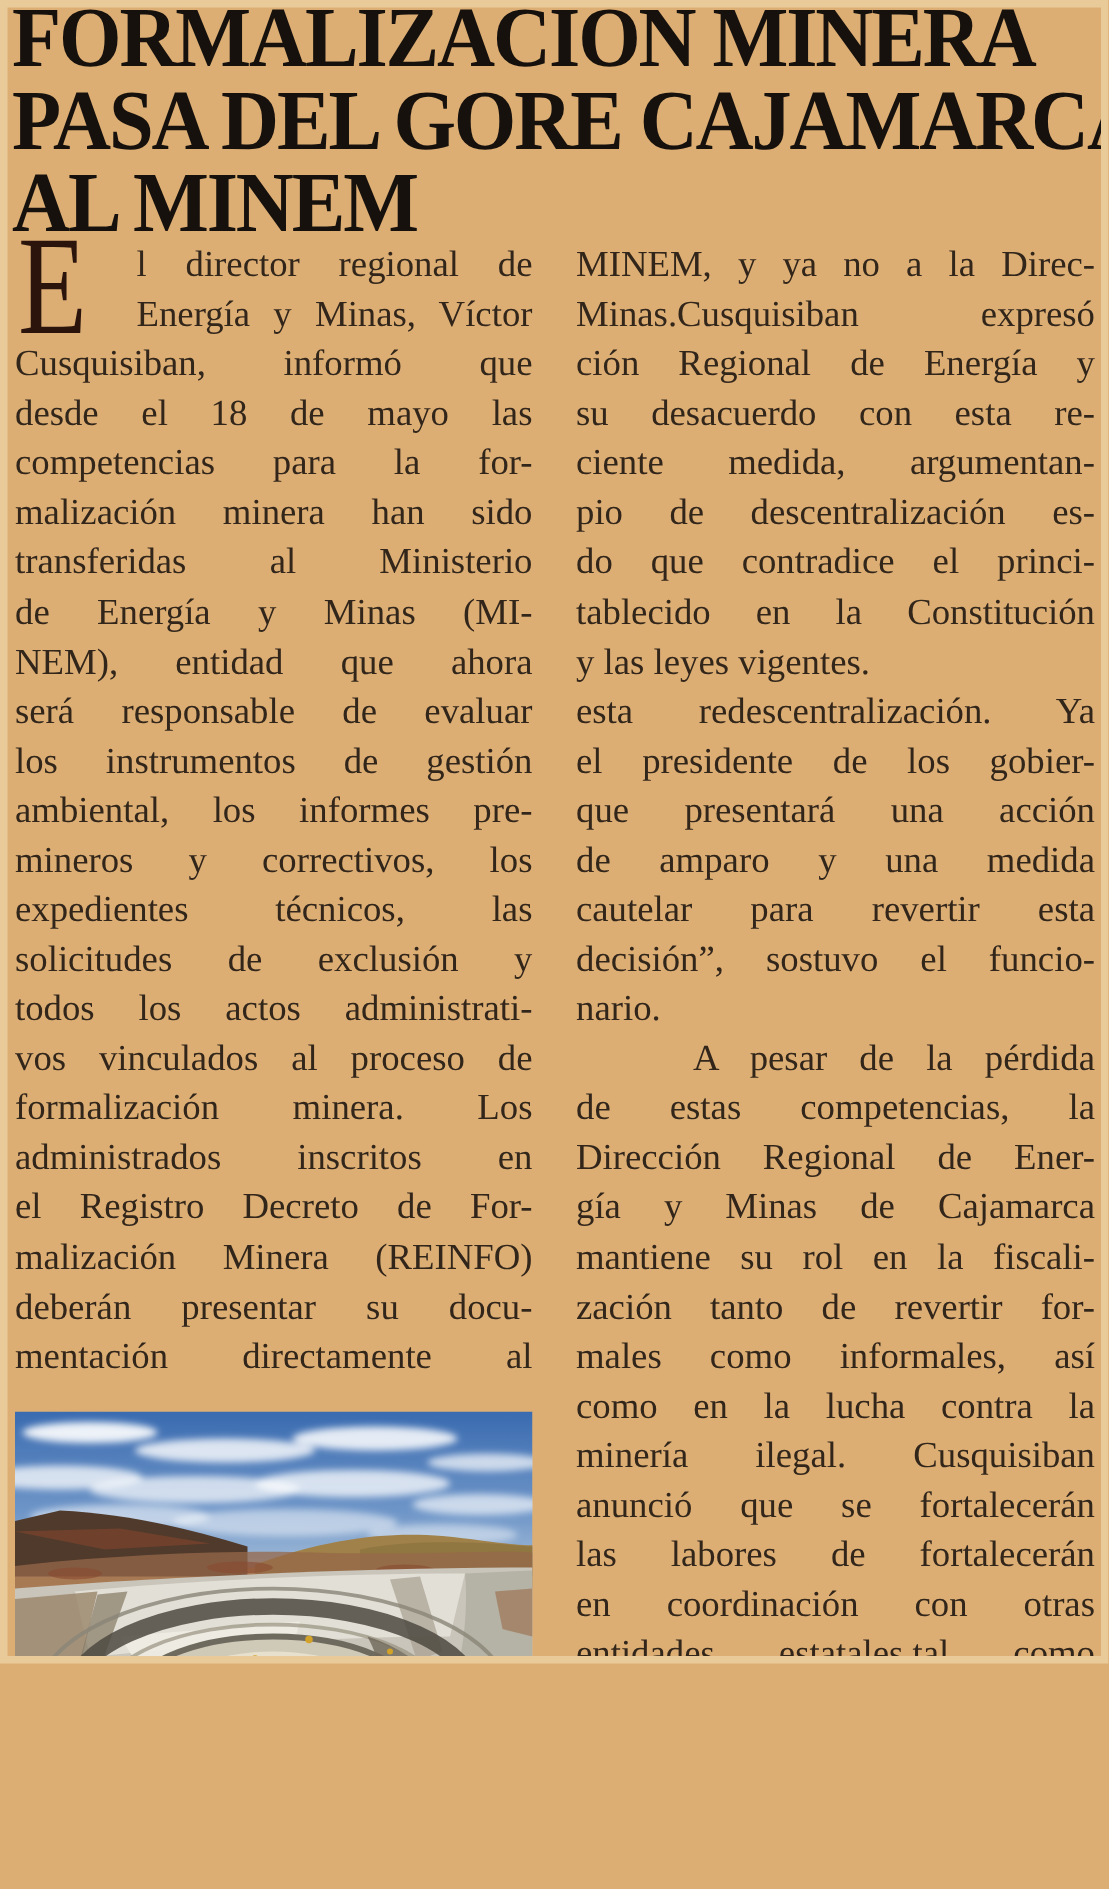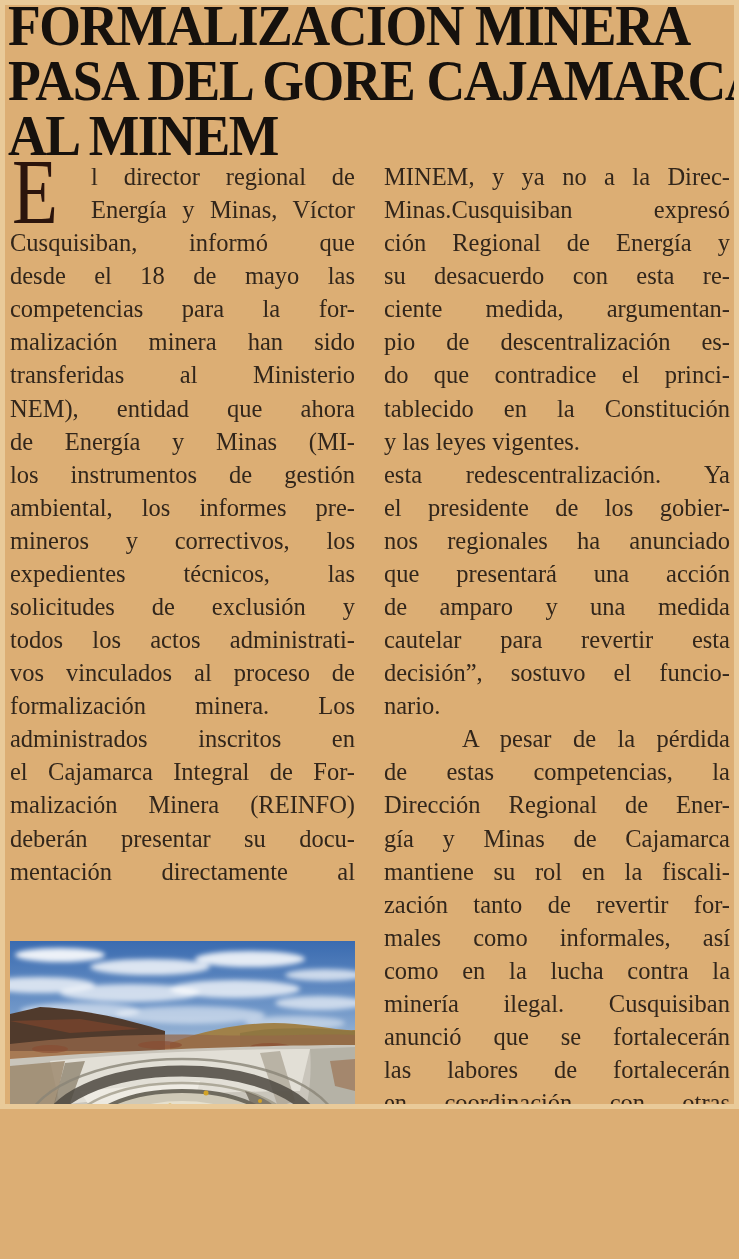--- a/index.html
+++ b/index.html
@@ -87,70 +87,71 @@
     <span class="drop-cap">E</span>
     <div>
 
     <div class="bline after-dropcap">l director regional de</div>
         <div class="bline after-dropcap">Energía y Minas, Víctor</div>
         <div class="bline">Cusquisiban, informó que</div>
         <div class="bline">desde el 18 de mayo las</div>
         <div class="bline">competencias para la for-</div>
         <div class="bline">malización minera han sido</div>
         <div class="bline">transferidas al Ministerio</div>
+        <div class="bline">de Energía y Minas (MI-</div>
         <div class="bline">NEM), entidad que ahora</div>
-        <div class="bline">de Energía y Minas (MI-</div>
+        <div class="bline">será responsable de evaluar</div>
         <div class="bline">los instrumentos de gestión</div>
         <div class="bline">ambiental, los informes pre-</div>
         <div class="bline">mineros y correctivos, los</div>
         <div class="bline">expedientes técnicos, las</div>
         <div class="bline">solicitudes de exclusión y</div>
         <div class="bline">todos los actos administrati-</div>
         <div class="bline">vos vinculados al proceso de</div>
         <div class="bline">formalización minera. Los</div>
         <div class="bline">administrados inscritos en</div>
-        <div class="bline">el Cajamarca Integral de For-</div>
+        <div class="bline">el Registro Decreto de For-</div>
         <div class="bline">malización Minera (REINFO)</div>
         <div class="bline">deberán presentar su docu-</div>
         <div class="bline">mentación directamente al</div>
       </div>
   </section>
 
   <section class="col col-right">
     <div>
 
     <div class="bline">MINEM, y ya no a la Direc-</div>
         <div class="bline">Minas.Cusquisiban expresó</div>
         <div class="bline">ción Regional de Energía y</div>
         <div class="bline">su desacuerdo con esta re-</div>
         <div class="bline">ciente medida, argumentan-</div>
         <div class="bline">pio de descentralización es-</div>
         <div class="bline">do que contradice el princi-</div>
         <div class="bline">tablecido en la Constitución</div>
         <div class="bline para-end">y las leyes vigentes.</div>
         <div class="bline">esta redescentralización. Ya</div>
         <div class="bline">el presidente de los gobier-</div>
-        <div class="bline">nos regionales ha anunciado</div>
         <div class="bline">que presentará una acción</div>
         <div class="bline">de amparo y una medida</div>
         <div class="bline">cautelar para revertir esta</div>
         <div class="bline">decisión”, sostuvo el funcio-</div>
         <div class="bline para-end">nario.</div>
         <div class="bline para-indent">A pesar de la pérdida</div>
         <div class="bline">de estas competencias, la</div>
         <div class="bline">Dirección Regional de Ener-</div>
         <div class="bline">gía y Minas de Cajamarca</div>
         <div class="bline">mantiene su rol en la fiscali-</div>
         <div class="bline">zación tanto de revertir for-</div>
         <div class="bline">males como informales, así</div>
         <div class="bline">como en la lucha contra la</div>
         <div class="bline">minería ilegal. Cusquisiban</div>
         <div class="bline">anunció que se fortalecerán</div>
         <div class="bline">las labores de fortalecerán</div>
         <div class="bline">en coordinación con otras</div>
+        <div class="bline">entidades estatales,tal como</div>
         <div class="bline">lo establece el Decreto Legis-</div>
         <div class="bline para-end">lativo 1101.</div>
       </div>
   </section>
 
   <figure class="photo">
     <svg viewBox="0 0 345 312" preserveAspectRatio="none">
       <defs>
         <linearGradient id="skyGrad" x1="0" y1="0" x2="0" y2="1">
           <stop offset="0" stop-color="#3a6bb0"></stop>

